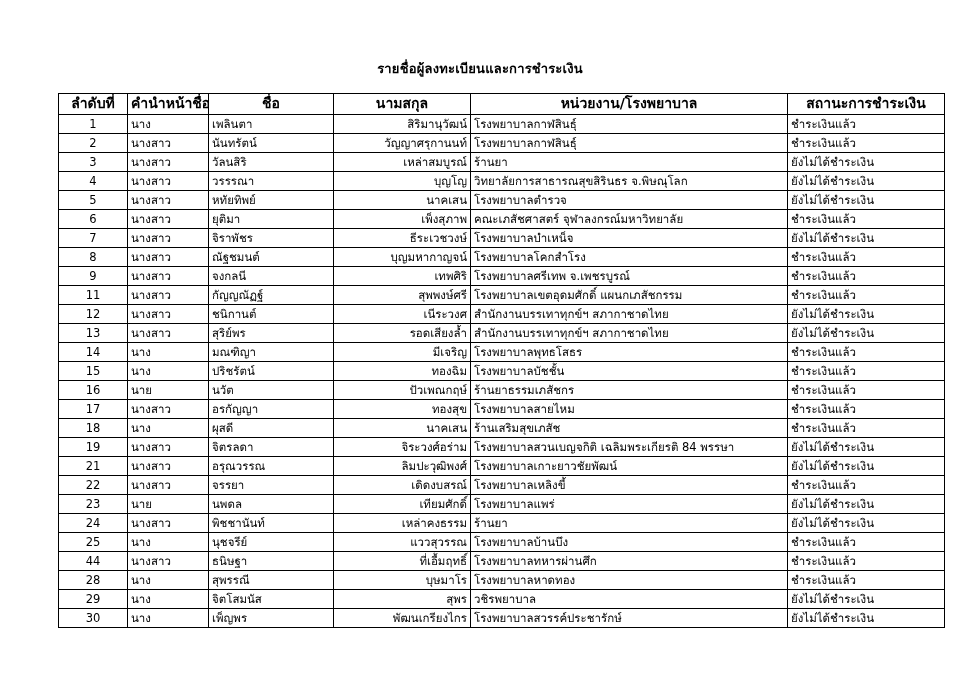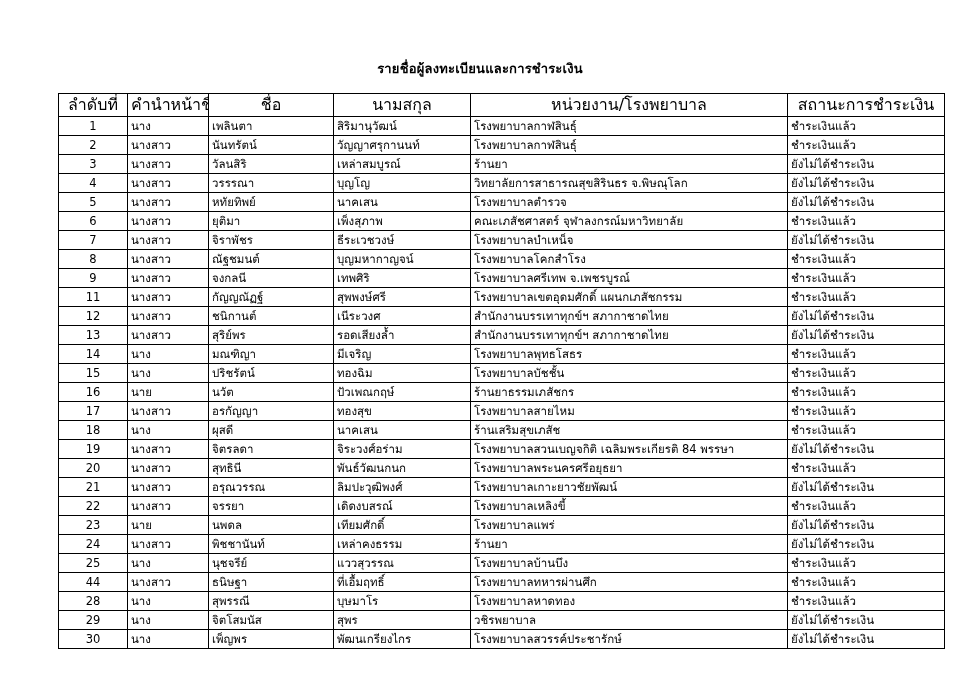--- a/index.html
+++ b/index.html
@@ -41,29 +41,29 @@
   table.reg th, table.reg td {
     border: 1px solid #000000;
     padding: 1px 3px;
     line-height: 1.25;
     height: 16px;
     vertical-align: middle;
     white-space: nowrap;
     overflow: hidden;
   }
   table.reg thead th {
-    font-weight: normal;
+    font-weight: bold;
     text-align: center;
-    font-size: 16px;
+    font-size: 14px;
     height: 18px;
   }
   .c-no    { width: 62px;  text-align: center; }
   .c-title { width: 74px;  text-align: left; padding-left: 5px; }
   .c-first { width: 118px; text-align: left; padding-left: 5px; }
-  .c-last  { width: 130px; text-align: left; padding-left: 5px; }
+  .c-last  { width: 130px; text-align: right; padding-left: 5px; }
   .c-org   { width: 310px; text-align: left; padding-left: 5px; }
   .c-stat  { width: 150px; text-align: left; padding-left: 5px; }
   thead .c-title, thead .c-first, thead .c-last, thead .c-org, thead .c-stat { text-align: center; padding-left: 3px; }
 </style>
 </head>
 <body>
 
 <div class="page">
 
   <div class="doc-title">รายชื่อผู้ลงทะเบียนและการชำระเงิน</div>
@@ -219,28 +219,20 @@
           </tr>
           <tr>
             <td class="c-no">19</td>
             <td class="c-title">นางสาว</td>
             <td class="c-first">จิตรลดา</td>
             <td class="c-last">จิระวงศ์อร่าม</td>
             <td class="c-org">โรงพยาบาลสวนเบญจกิติ เฉลิมพระเกียรติ 84 พรรษา</td>
             <td class="c-stat">ยังไม่ได้ชำระเงิน</td>
           </tr>
           <tr>
-            <td class="c-no">20</td>
-            <td class="c-title">นางสาว</td>
-            <td class="c-first">สุทธินี</td>
-            <td class="c-last">พันธ์วัฒนกนก</td>
-            <td class="c-org">โรงพยาบาลพระนครศรีอยุธยา</td>
-            <td class="c-stat">ชำระเงินแล้ว</td>
-          </tr>
-          <tr>
             <td class="c-no">21</td>
             <td class="c-title">นางสาว</td>
             <td class="c-first">อรุณวรรณ</td>
             <td class="c-last">ลิมปะวุฒิพงศ์</td>
             <td class="c-org">โรงพยาบาลเกาะยาวชัยพัฒน์</td>
             <td class="c-stat">ยังไม่ได้ชำระเงิน</td>
           </tr>
           <tr>
             <td class="c-no">22</td>
             <td class="c-title">นางสาว</td>

